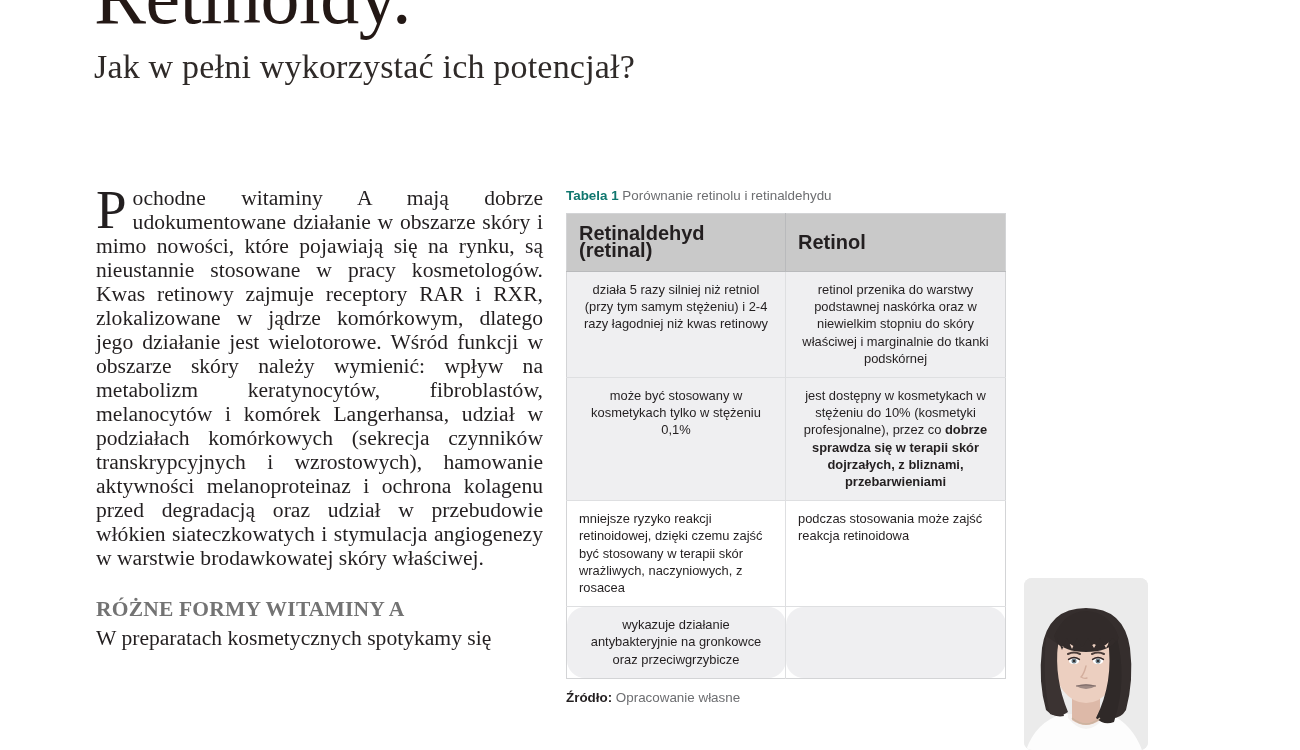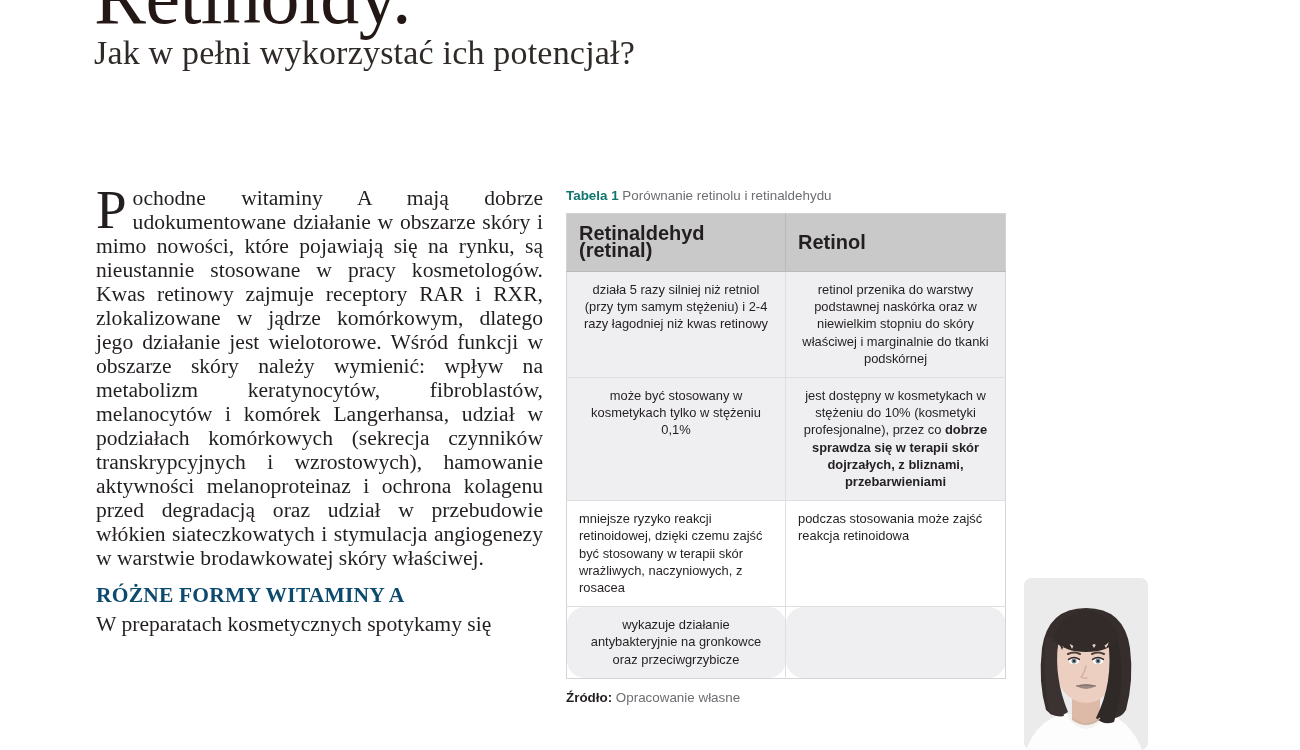--- a/index.html
+++ b/index.html
@@ -31,21 +31,21 @@
     font-size: 78px;
     line-height: 82px;
     font-weight: 400;
     color: #231815;
     letter-spacing: -0.5px;
     white-space: nowrap;
   }
   .article-subtitle {
     position: absolute;
     left: 0;
-    top: 78px;
+    top: 92px;
     font-family: "Liberation Serif", serif;
     font-size: 34px;
     line-height: 38px;
     font-weight: 400;
     color: #2f2a28;
     letter-spacing: 0.2px;
     white-space: nowrap;
   }
 
   
@@ -66,27 +66,27 @@
   }
   .body-par.dropcap::first-letter {
     float: left;
     font-size: 55px;
     line-height: 44px;
     padding: 2px 6px 0 0;
     font-weight: 400;
     color: #231f20;
   }
   .section-head {
-    margin-top: 12px;
+    margin-top: 26px;
     font-family: "Liberation Serif", serif;
     font-weight: 700;
     font-size: 21.5px;
     line-height: 26px;
     letter-spacing: 0.2px;
-    color: #0c4a6e;
+    color: #737373;
   }
   .body-par.tight { margin-top: 4px; }
 
   
   .col-right {
     position: absolute;
     left: 566px;
     top: 188px;
     width: 440px;
   }

